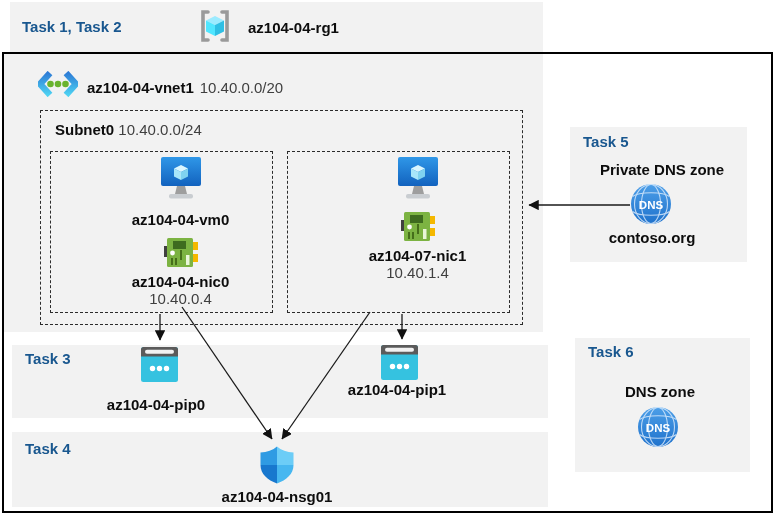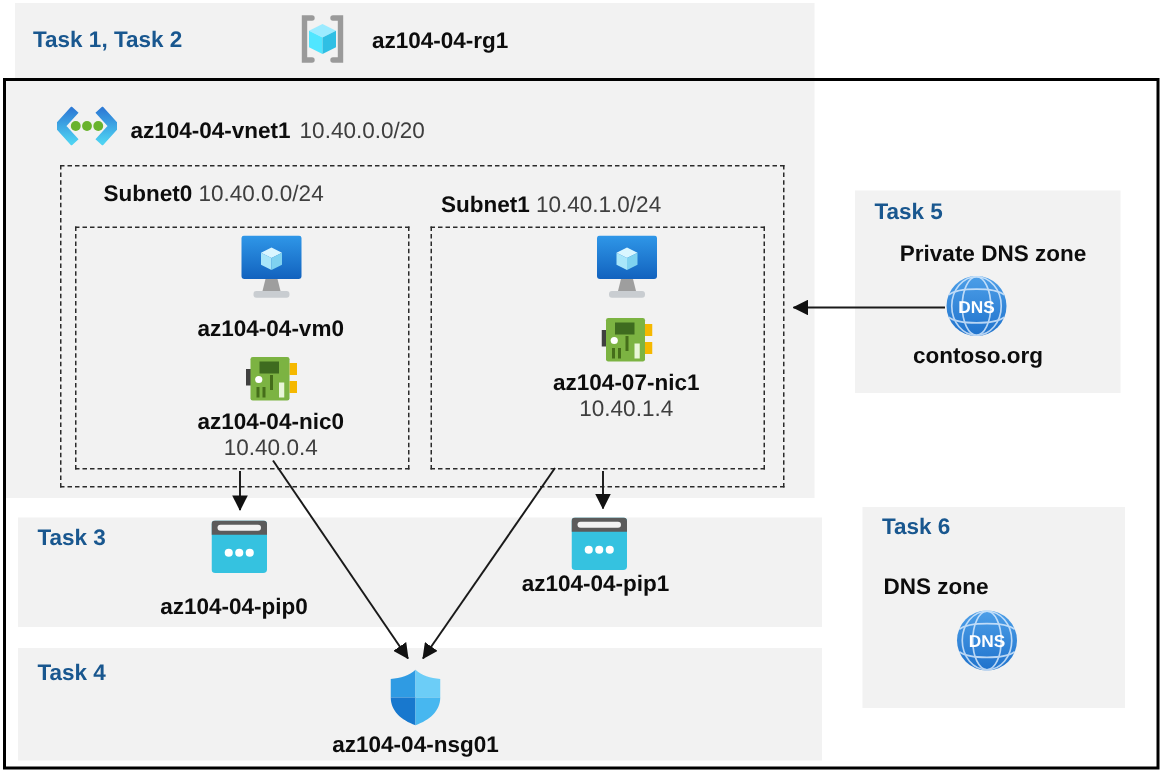--- a/index.html
+++ b/index.html
@@ -56,29 +56,25 @@
       <circle cx="12.5" cy="13" r="3.3" fill="#69B32E"></circle>
       <circle cx="20" cy="13" r="3.3" fill="#69B32E"></circle>
       <circle cx="27.5" cy="13" r="3.3" fill="#69B32E"></circle>
     </svg>
     <span class="lbl">az104-04-vnet1</span>
     <span class="sub" style="margin-left:-3px;">10.40.0.0/20</span>
   </div>
 
   <div class="dashed" style="left:40px;top:110px;width:483px;height:215px;"></div>
 
-  <div class="abs" style="left:69px;top:121px;">
+  <div class="abs" style="left:55px;top:121px;">
     <span class="lbl">Subnet0</span>
     <span class="sub">10.40.0.0/24</span>
   </div>
 
-  <div class="abs" style="left:294px;top:128px;">
-    <span class="lbl">Subnet1</span>
-    <span class="sub">10.40.1.0/24</span>
-  </div>
 
   <div class="dashed col" style="left:50px;top:151px;width:223px;height:162px;padding-top:5px;">
     <svg width="44" height="46" viewBox="0 0 44 46">
       <defs>
           <linearGradient id="vmg0" x1="0" y1="0" x2="0" y2="1">
         <stop offset="0" stop-color="#2F97E8"></stop>
             <stop offset="1" stop-color="#1262BE"></stop>
           </linearGradient>
         </defs>
       <rect x="2" y="0" width="40" height="29" rx="2" fill="url(#vmg0)"></rect>
@@ -175,21 +171,21 @@
     <path d="M2.5,0 H34.5 A2.5,2.5 0 0 1 37,2.5 V9.5 H0 V2.5 A2.5,2.5 0 0 1 2.5,0 Z" fill="#5B5B5B"></path>
     <rect x="4" y="2.8" width="29" height="4" rx="2" fill="#F2F2F2"></rect>
     <circle cx="11.5" cy="21.5" r="2.7" fill="#fff"></circle>
     <circle cx="18.5" cy="21.5" r="2.7" fill="#fff"></circle>
     <circle cx="25.5" cy="21.5" r="2.7" fill="#fff"></circle>
   </svg>
   <div class="abs lbl cc" style="left:397px;top:381px;">az104-04-pip1</div>
 
   <div class="panel" style="left:575px;top:338px;width:175px;height:134px;"></div>
   <div class="abs task" style="left:588px;top:343px;">Task 6</div>
-  <div class="abs lbl cc" style="left:624px;top:383px;">DNS zone</div>
+  <div class="abs lbl cc" style="left:660px;top:383px;">DNS zone</div>
   <svg class="abs" style="left:637px;top:406px;" width="42" height="42" viewBox="0 0 42 42">
     <defs>
         <linearGradient id="dnsg2" x1="0" y1="0" x2="0" y2="1">
       <stop offset="0" stop-color="#4D9FE8"></stop>
           <stop offset="1" stop-color="#1F72CC"></stop>
         </linearGradient>
       </defs>
     <circle cx="21" cy="21" r="20" fill="url(#dnsg2)"></circle>
     <g fill="none" stroke="#EAF4FF" stroke-width="1.1" opacity="0.75">
       <ellipse cx="21" cy="21" rx="9.5" ry="19.5"></ellipse>

